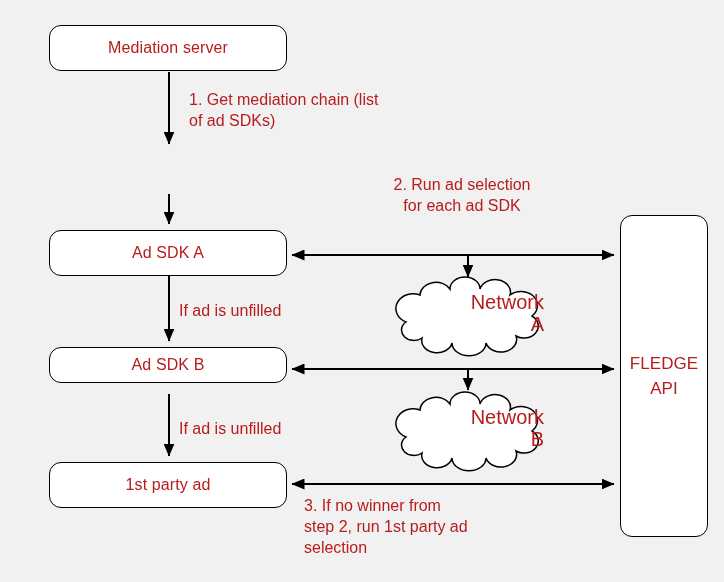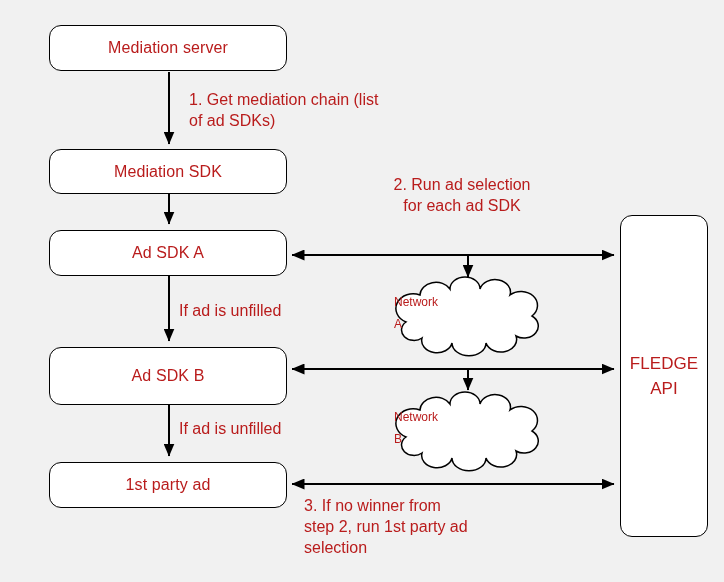--- a/index.html
+++ b/index.html
@@ -25,21 +25,21 @@
     border:1.5px solid #000;
     border-radius:12px;
     box-sizing:border-box;
     display:flex;align-items:center;justify-content:center;
     font-size:16px;
     letter-spacing:.1px;
   }
   .n-server{top:25px;}
   .n-sdk{top:149px;height:45px;}
   .n-a{top:230px;}
-  .n-b{top:347px;height:58px;}
+  .n-b{top:347px;height:36px;}
   .n-first{top:462px;}
   .n-fledge{
     left:596px;top:215px;width:88px;height:322px;
     font-size:17px;line-height:25px;
     text-align:center;white-space:pre-line;
   }
 
   
   .lbl{
     position:absolute;
@@ -48,22 +48,22 @@
   }
   .l-step1{left:165px;top:89px;}
   .l-step2{left:352px;top:174px;width:172px;text-align:center;}
   .l-unf1{left:155px;top:300px;}
   .l-unf2{left:155px;top:418px;}
   .l-step3{left:280px;top:495px;}
 
   
   .cloudlbl{
     position:absolute;width:150px;
-    text-align:left;
-    font-size:12px;line-height:22px;
+    text-align:right;
+    font-size:20px;line-height:22px;
     white-space:pre-line;
   }
   .c-a{left:370px;top:291px;}
   .c-b{left:370px;top:406px;}
 
   svg .wire{stroke:#000;stroke-width:2;fill:none;}
   svg .cloud{fill:#ffffff;stroke:#000;stroke-width:1.5;}
 </style>
 </head>
 <body>
@@ -95,21 +95,20 @@
                A15,12 0 0 1 28,58 A12,10 0 0 1 12,42 Z"></path>
     </g>
     <g transform="translate(370,395)">
       <path class="cloud" d="M12,42 A15,13 0 0 1 26,15 A16,13 0 0 1 56,9 A15,12 0 0 1 86,9 A15,12 0 0 1 116,15
                A14,12 0 0 1 138,36 A13,11 0 0 1 122,56 A15,12 0 0 1 92,63 A16,12 0 0 1 58,63
                A15,12 0 0 1 28,58 A12,10 0 0 1 12,42 Z"></path>
     </g>
   </svg>
 
   <div class="node n-server">Mediation server</div>
-  <div class="node n-sdk">Mediation SDK</div>
   <div class="node n-a">Ad SDK A</div>
   <div class="node n-b">Ad SDK B</div>
   <div class="node n-first">1st party ad</div>
   <div class="node n-fledge">FLEDGE
 API</div>
 
   <div class="cloudlbl c-a">Network
 A</div>
   <div class="cloudlbl c-b">Network
 B</div>

